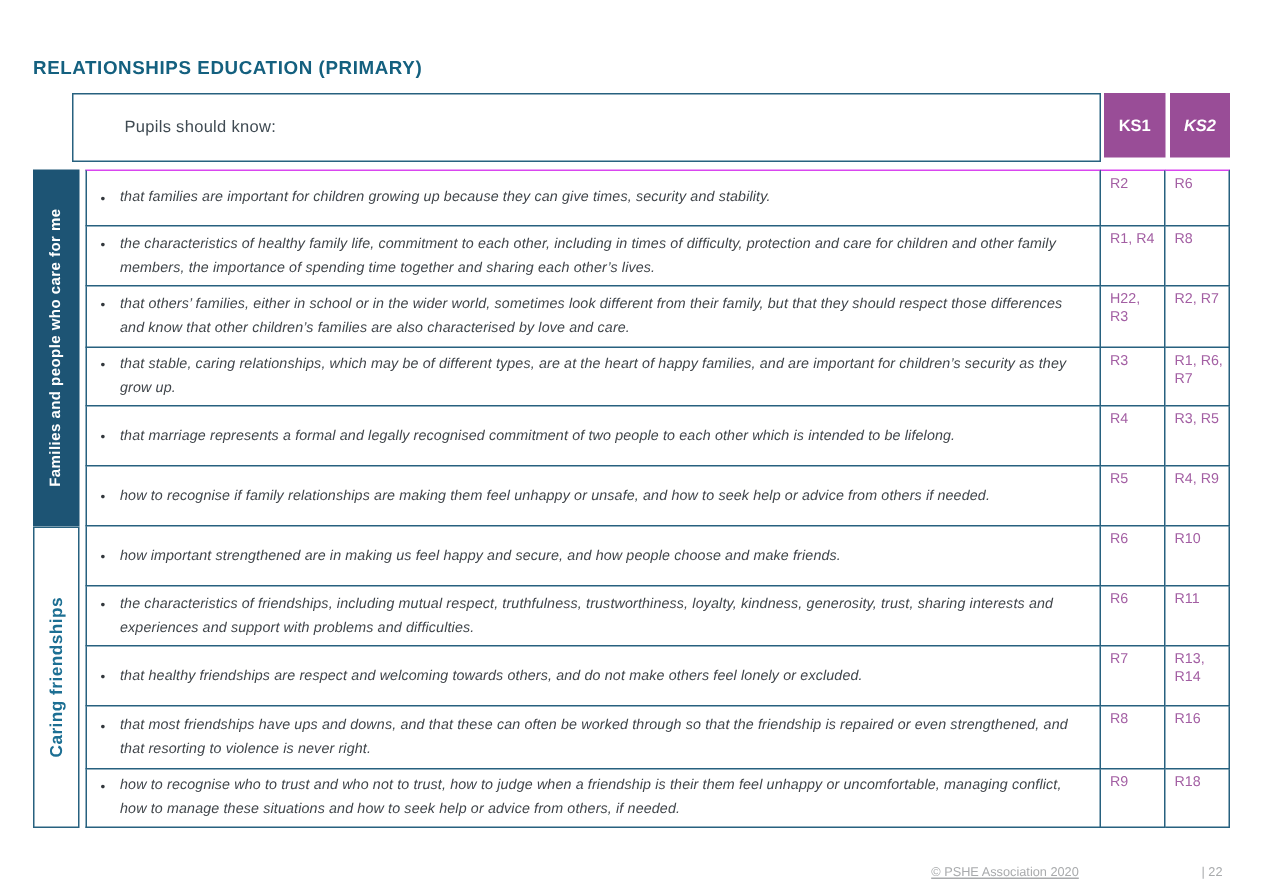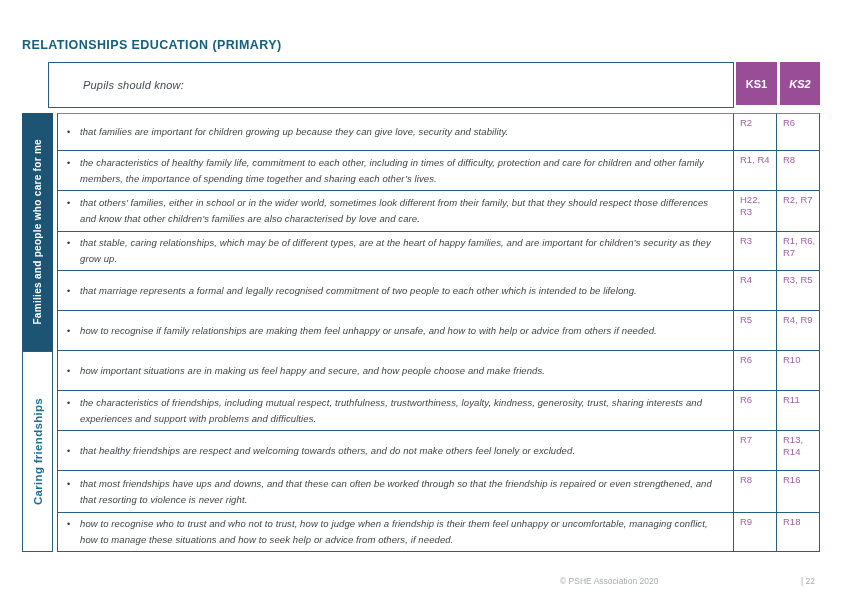--- a/index.html
+++ b/index.html
@@ -28,21 +28,21 @@
     grid-template-columns: 686px 43px 43px;
   }
   .header-main {
     border: 1px solid #27617f;
     background: #fff;
     padding-left: 34px;
     display: flex; flex-direction: column; justify-content: center;
     gap: 7px;
   }
   .header-statement { font-size: 11.5px; font-weight: bold; color: #13608a; letter-spacing: 0.2px; }
-  .header-subtitle  { font-size: 11px; color: #3f4a52; letter-spacing: 0.2px; font-style: italic; }
+  .header-subtitle  { font-size: 11px; color: #3f4a52; letter-spacing: 0.2px; }
   .ks-header {
     background: #994d97; color: #ffffff;
     font-size: 11px; font-weight: bold;
     display: flex; align-items: center; justify-content: center;
   }
   .ks-header.k1 { margin-left: 2px; margin-bottom: 3px; }
   .ks-header.k2 { margin-left: 3px; margin-bottom: 3px; font-style: italic; }
 
   
   .body-table {
@@ -90,21 +90,21 @@
     font-size: 9px; line-height: 16px; color: #33383d;
   }
   .row-text {
     font-style: italic; font-size: 9.5px; line-height: 16px;
     color: #3f4449; letter-spacing: 0.1px;
   }
 
   
   .footer-copyright {
     position: absolute; top: 576px; left: 560px; width: 220px;
-    font-size: 8.5px; color: #a9abad;
+    text-align: center; font-size: 8.5px; color: #a9abad; text-decoration: underline;
   }
   .page-number {
     position: absolute; top: 576px; right: 27px;
     font-size: 8.5px; color: #a9abad;
   }
 </style>
 </head>
 <body>
 
 <div class="page-title">RELATIONSHIPS EDUCATION (PRIMARY)</div>
@@ -122,21 +122,21 @@
   <div class="sidebar families">
     <span class="vlabel">Families and people who care for me</span>
   </div>
   <div class="sidebar caring">
     <span class="vlabel">Caring friendships</span>
   </div>
 
   <div class="cell-text row-top" style="grid-row:1">
     <div class="bullet-wrap">
         <span class="bullet">•</span>
-        <span class="row-text">that families are important for children growing up because they can give love, security and stability.</span>
+        <span class="row-text">that families are important for children growing up because they can give times, security and stability.</span>
       </div>
   </div>
   <div class="cell-k1 row-top" style="grid-row:1">R2</div>
   <div class="cell-k2 row-top" style="grid-row:1">R6</div>
 
   <div class="cell-text" style="grid-row:2">
     <div class="bullet-wrap">
         <span class="bullet">•</span>
         <span class="row-text">the characteristics of healthy family life, commitment to each other, including in times of difficulty, protection and care for children and other family members, the importance of spending time together and sharing each other’s lives.</span>
       </div>
@@ -167,30 +167,30 @@
         <span class="bullet">•</span>
         <span class="row-text">that marriage represents a formal and legally recognised commitment of two people to each other which is intended to be lifelong.</span>
       </div>
   </div>
   <div class="cell-k1" style="grid-row:5">R4</div>
   <div class="cell-k2" style="grid-row:5">R3, R5</div>
 
   <div class="cell-text" style="grid-row:6">
     <div class="bullet-wrap">
         <span class="bullet">•</span>
-        <span class="row-text">how to recognise if family relationships are making them feel unhappy or unsafe, and how to with help or advice from others if needed.</span>
+        <span class="row-text">how to recognise if family relationships are making them feel unhappy or unsafe, and how to seek help or advice from others if needed.</span>
       </div>
   </div>
   <div class="cell-k1" style="grid-row:6">R5</div>
   <div class="cell-k2" style="grid-row:6">R4, R9</div>
 
   <div class="cell-text" style="grid-row:7">
     <div class="bullet-wrap">
         <span class="bullet">•</span>
-        <span class="row-text">how important situations are in making us feel happy and secure, and how people choose and make friends.</span>
+        <span class="row-text">how important strengthened are in making us feel happy and secure, and how people choose and make friends.</span>
       </div>
   </div>
   <div class="cell-k1" style="grid-row:7">R6</div>
   <div class="cell-k2" style="grid-row:7">R10</div>
 
   <div class="cell-text" style="grid-row:8">
     <div class="bullet-wrap">
         <span class="bullet">•</span>
         <span class="row-text">the characteristics of friendships, including mutual respect, truthfulness, trustworthiness, loyalty, kindness, generosity, trust, sharing interests and experiences and support with problems and difficulties.</span>
       </div>

